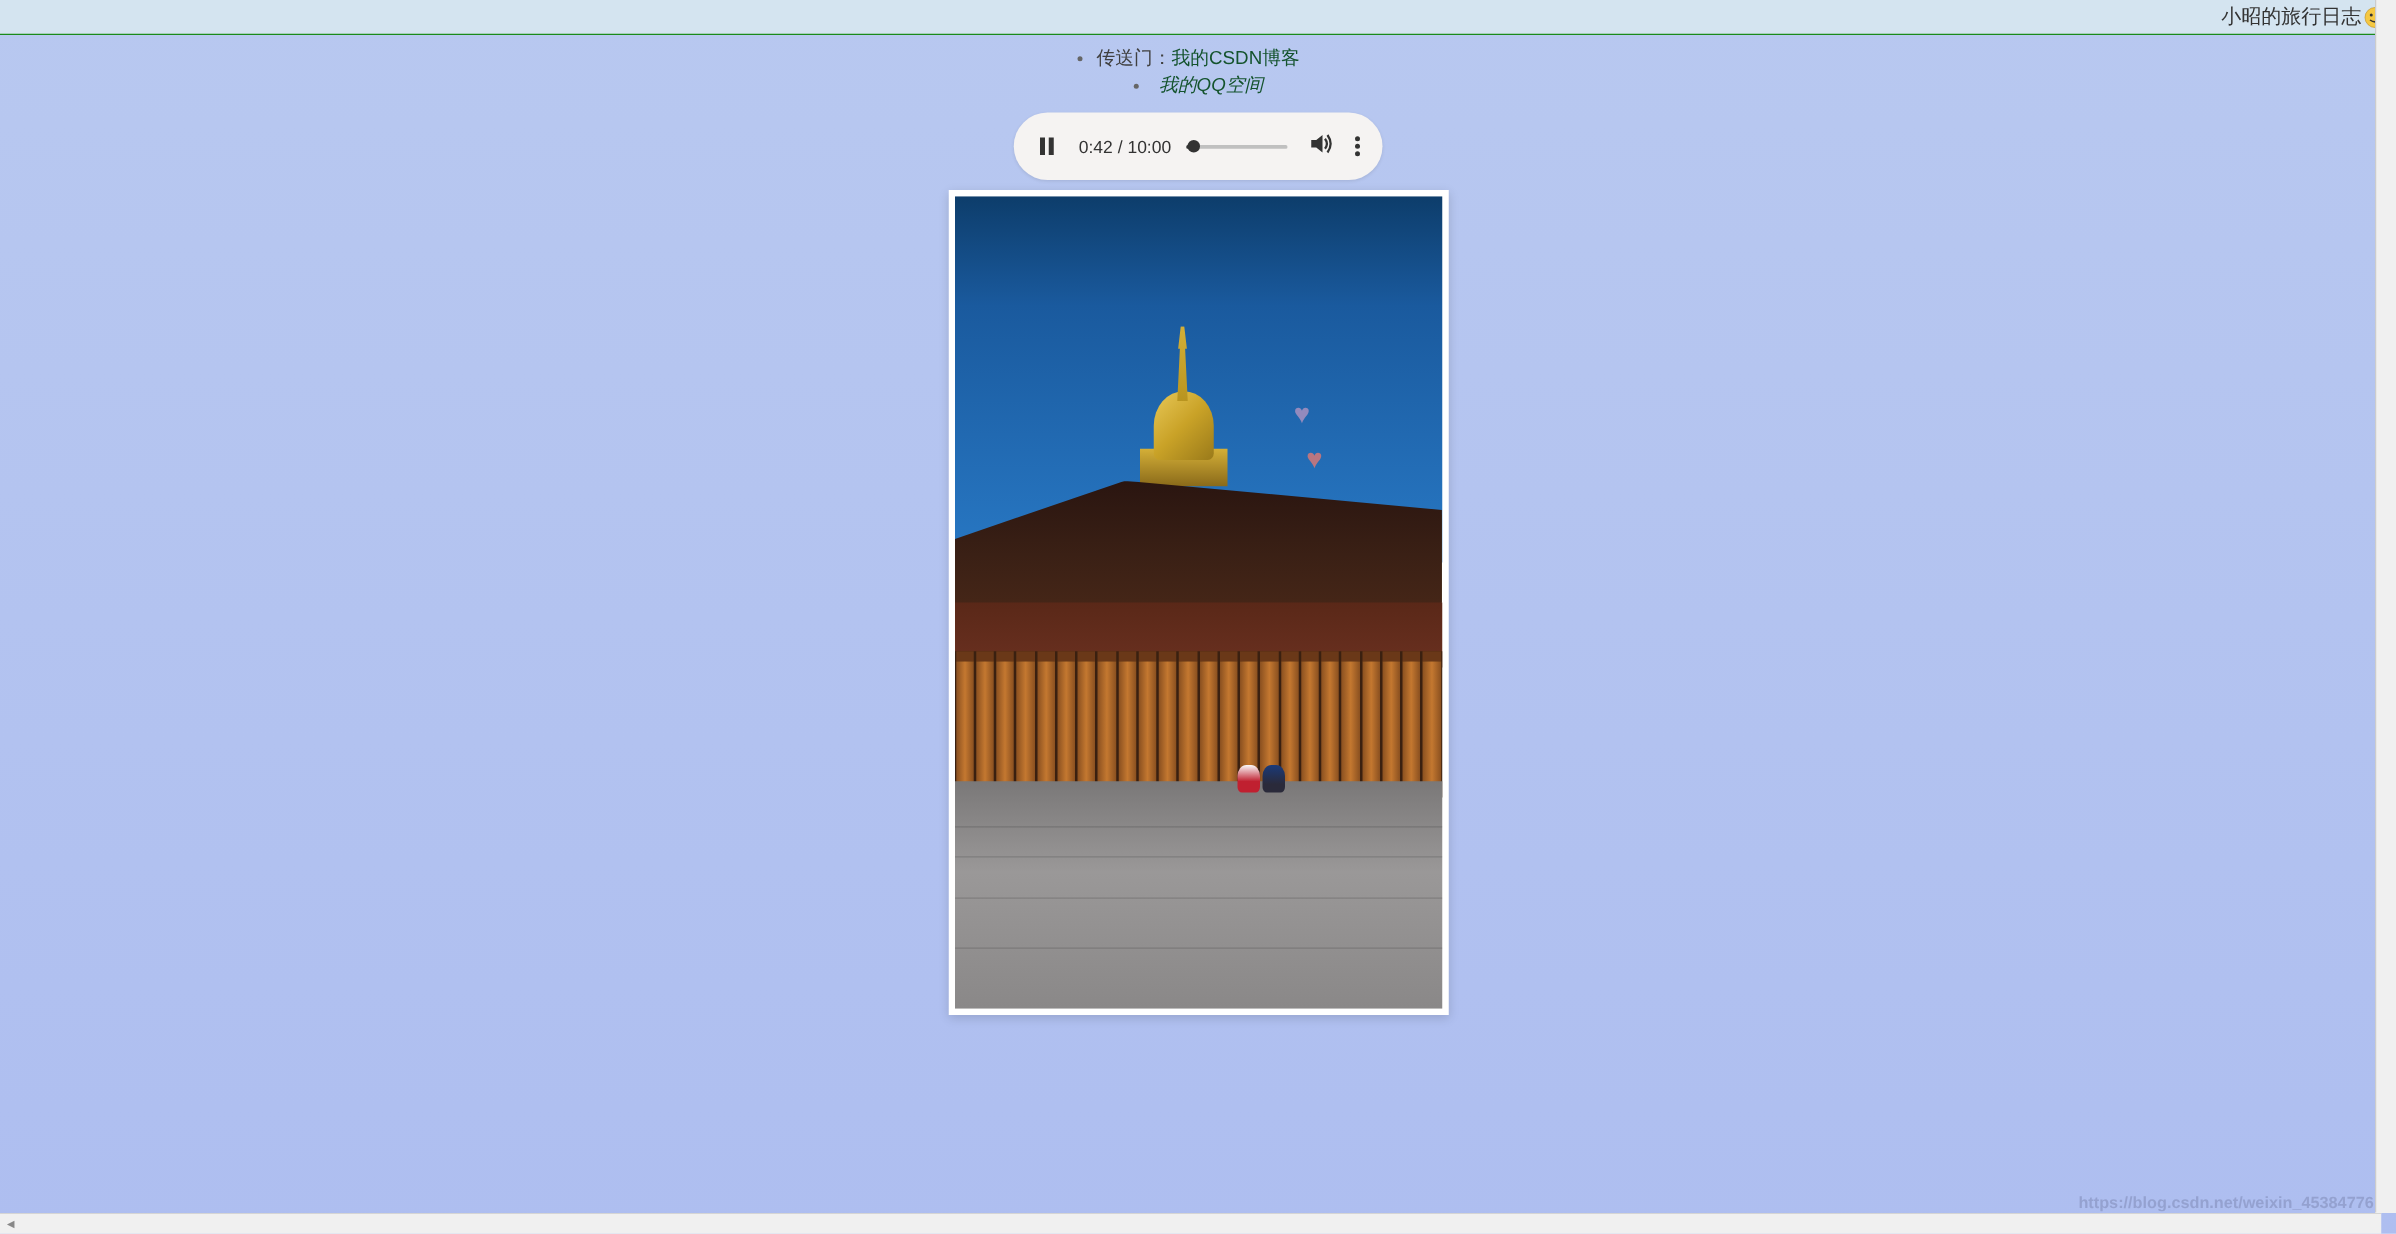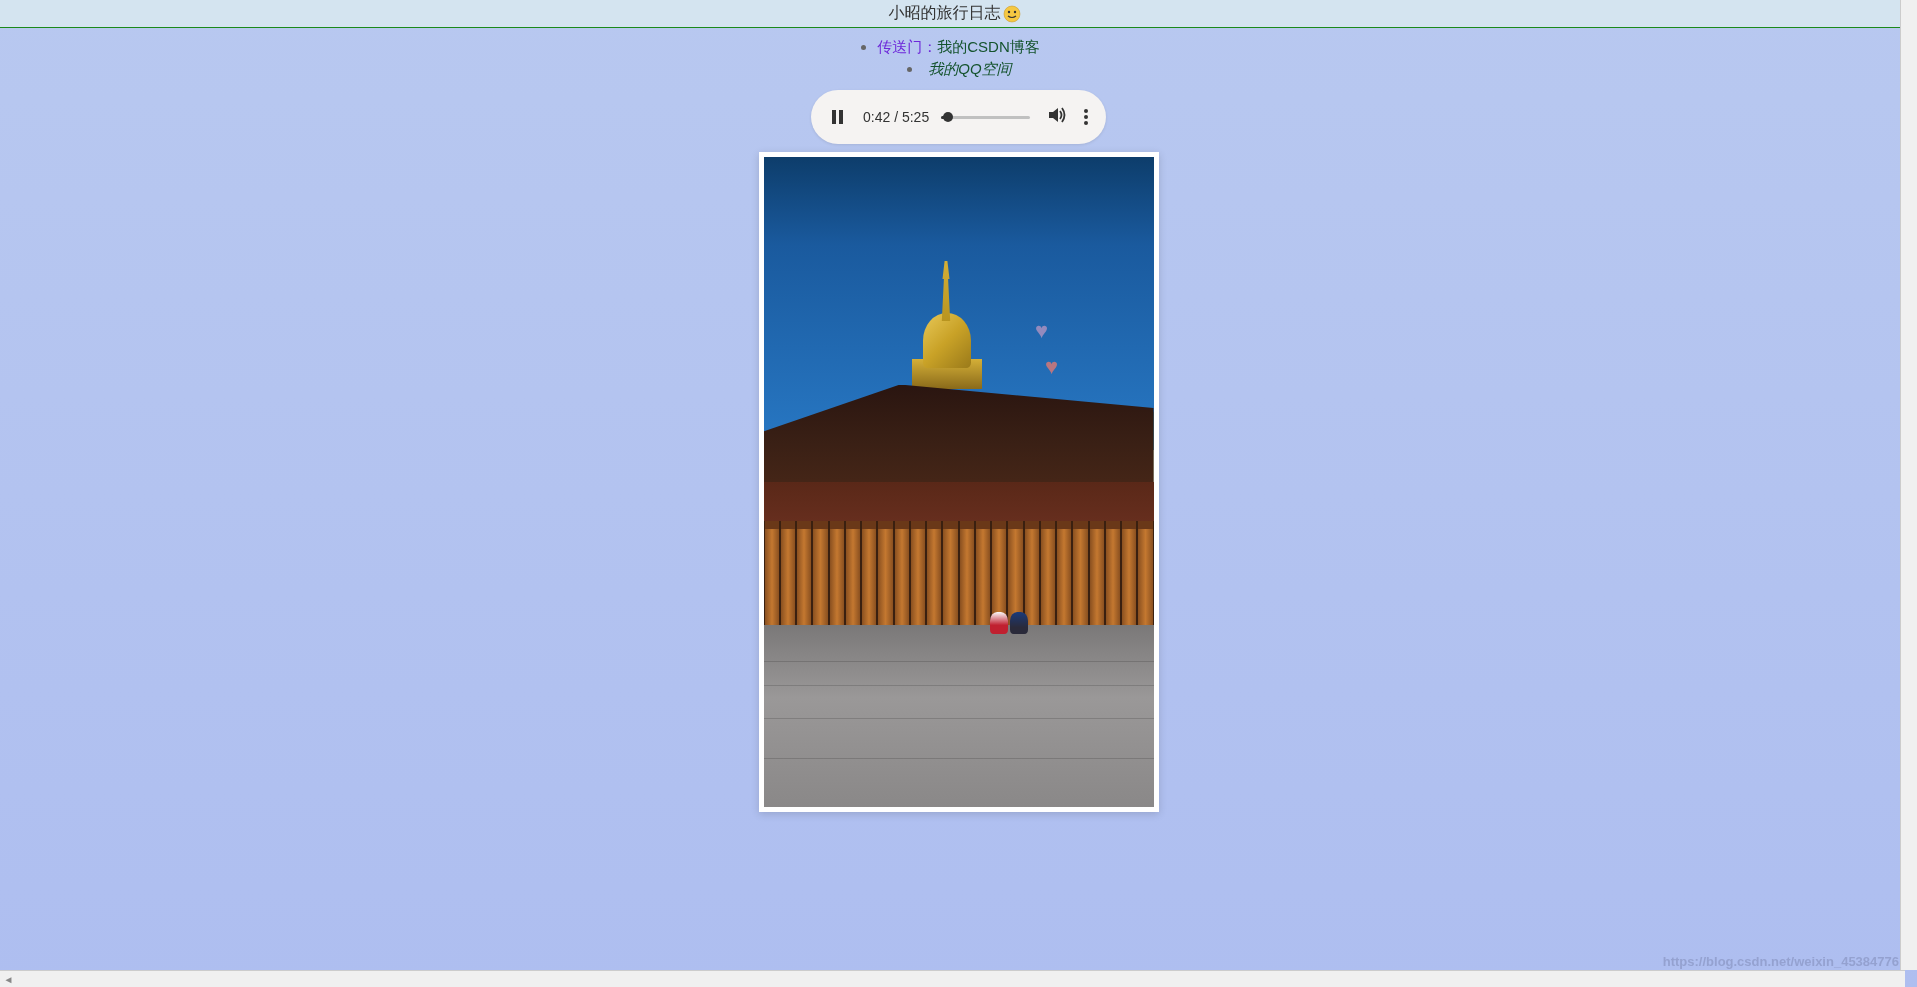--- a/index.html
+++ b/index.html
@@ -15,21 +15,21 @@
       overflow-y: scroll;
       height: 987px;
       width: 1917px;
     }
     
     .header-bar {
       background: #d4e4f0;
       border-bottom: 1px solid #1a8a1a;
       height: 28px;
       display: flex;
-      justify-content: center;
+      justify-content: flex-end;
       align-items: center;
       padding-right: 8px;
       font-size: 16px;
       color: #333;
     }
     
     .emoji-icon {
       display: inline-flex;
       margin-left: 2px;
     }
@@ -55,21 +55,21 @@
     .link-list li::marker {
       color: #666;
     }
     
     .link-list a {
       color: #14532d;
       text-decoration: none;
     }
     
     .link-prefix {
-      color: #6d28d9;
+      color: #404040;
       text-align: center;
     }
     
     .second-li {
       text-align: left;
       list-style-position: inside;
       margin-left: 30px;
       font-style: italic;
     }
     
@@ -396,21 +396,21 @@
   </ul>
   
   <div class="audio-player">
     <div class="play-button">
       <div class="pause-icon">
         <div class="pause-bar"></div>
         <div class="pause-bar"></div>
       </div>
     </div>
     <span class="time-text">
-      <span>0:42</span><span> / </span><span>5:25</span>
+      <span>0:42</span><span> / </span><span>10:00</span>
     </span>
     <div class="progress-track">
       <div class="progress-fill"></div>
       <div class="progress-thumb"></div>
     </div>
     <div class="volume-icon">
       <svg width="20" height="18" viewBox="0 0 20 18">
         <path d="M 1 6 L 5 6 L 10 2 L 10 16 L 5 12 L 1 12 Z" fill="#333"></path>
         <path d="M 12 5 Q 15 9 12 13" stroke="#333" stroke-width="1.8" fill="none"></path>
         <path d="M 14 2 Q 19 9 14 16" stroke="#333" stroke-width="1.8" fill="none"></path>

